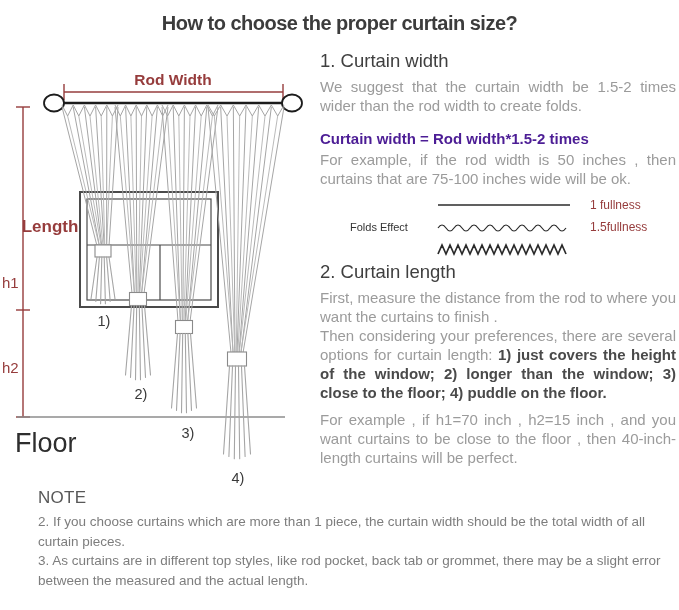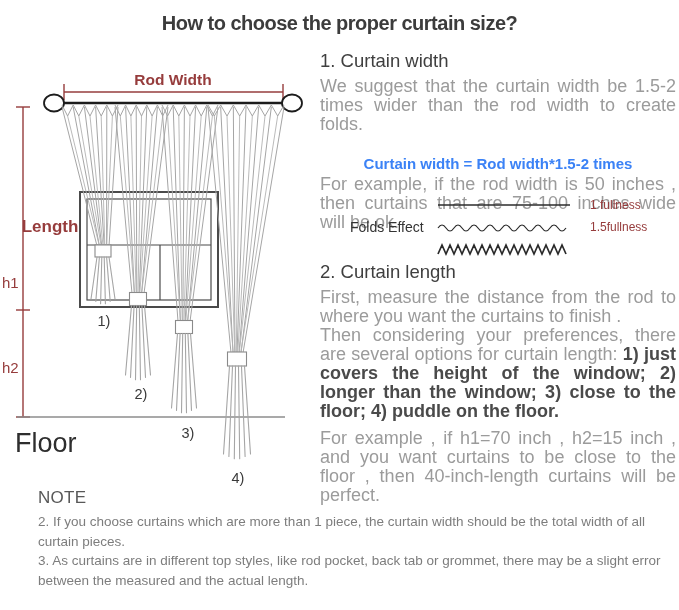--- a/index.html
+++ b/index.html
@@ -17,29 +17,29 @@
   
   #diagram{position:absolute;left:0;top:55px;width:340px;height:445px;}
   .dim-label{fill:#963c3c;font-size:15.5px;font-weight:700;}
   .dim-label-sm{fill:#963c3c;font-size:15px;font-weight:400;}
   .length-label{fill:#963c3c;font-size:17px;font-weight:700;}
   .floor-label{fill:#2e2e2e;font-size:27px;font-weight:400;}
   .num-label{fill:#3a3a3a;font-size:14.5px;font-weight:400;}
   
   .rcol{position:absolute;left:320px;width:356px;}
   .sec-heading{font-size:18.5px;line-height:24px;margin:0 0 4px 0;color:#3f3f3f;font-weight:400;}
-  .body-p{font-size:18px;line-height:19px;color:#9b9b9b;text-align:justify;margin:0;}
-  .formula-p{font-size:15px;line-height:20px;color:#3b82f6;font-weight:700;margin:20px 0 1px 0;text-align:center;}
+  .body-p{font-size:15px;line-height:19px;color:#9b9b9b;text-align:justify;margin:0;}
+  .formula-p{font-size:15px;line-height:20px;color:#4c1d95;font-weight:700;margin:14px 0 1px 0;}
   .bold-inline{color:#4a4a4a;font-weight:700;}
   .gap-top{margin-top:8px;}
   
   #folds{position:absolute;left:320px;top:194px;width:356px;}
   .folds-grid{display:grid;grid-template-columns:116px 142px 1fr;}
   .folds-grid > div{height:22px;display:flex;align-items:center;}
-  .folds-label{font-size:14px;color:#333333;padding-left:30px;}
+  .folds-label{font-size:11px;color:#333333;padding-left:30px;}
   .fullness-label{font-size:12px;color:#963c3c;padding-left:12px;white-space:nowrap;}
   
   #note{position:absolute;left:38px;top:487px;width:646px;}
   .note-heading{font-size:17px;line-height:22px;color:#585858;font-weight:400;margin:0 0 3px 0;letter-spacing:0.3px;}
   .note-item{font-size:13.5px;line-height:19.5px;color:#7d7d7d;margin:0;}
 </style>
 </head>
 <body>
 
 <div class="page-title">How to choose the proper curtain size?</div>

